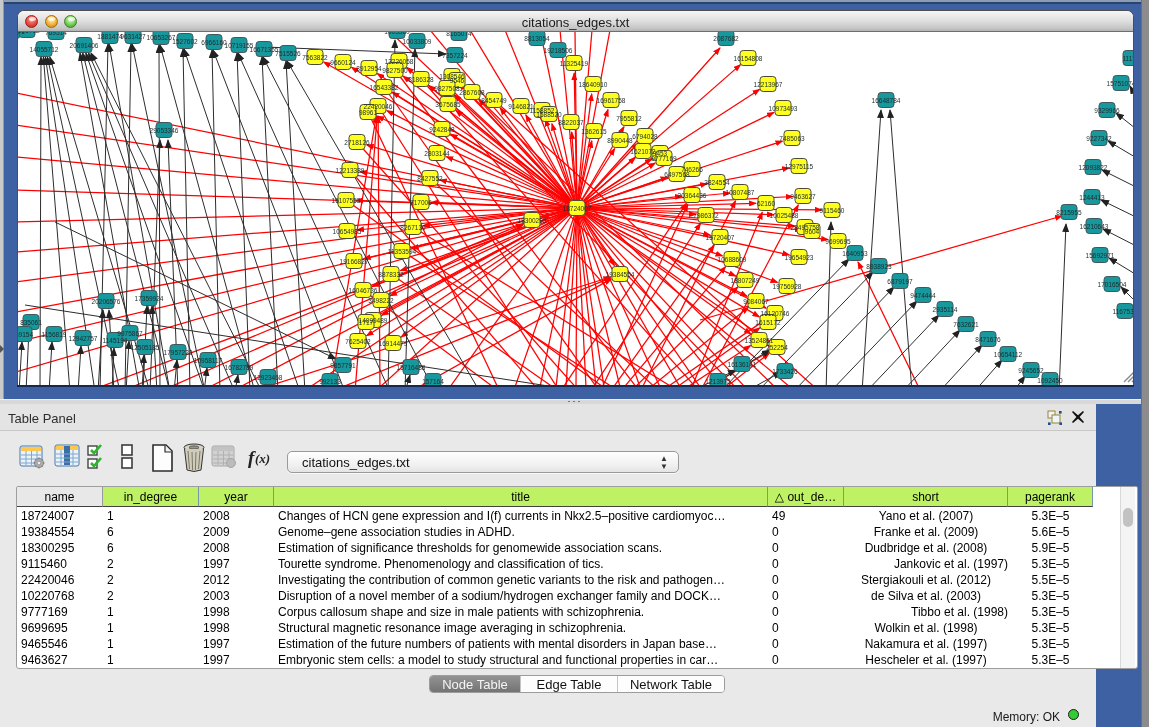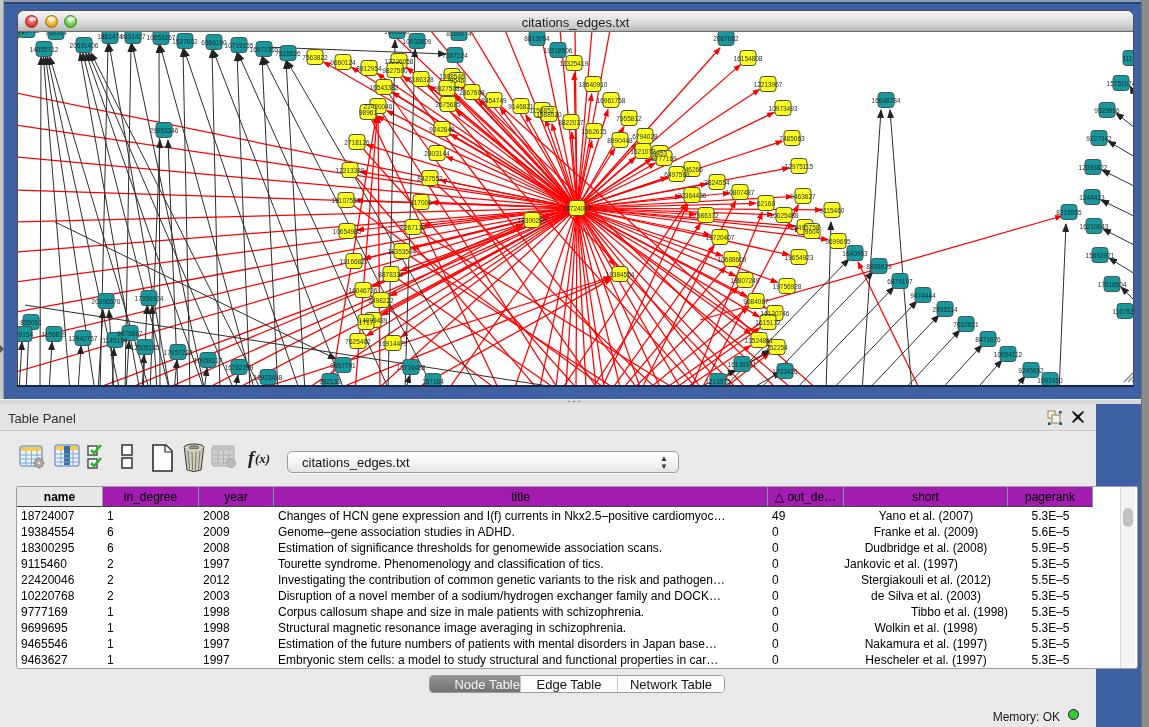--- a/index.html
+++ b/index.html
@@ -22,29 +22,29 @@
   .divider { position:absolute; left:0; top:399px; width:1149px; height:5px; background:#d8d8d8; border-top:1px solid #eee; }
   .panel { position:absolute; left:0; top:404px; width:1096px; height:323px; background:#e9e9e9; }
   .panelbar { position:absolute; left:0; top:0; width:100%; height:27px; background:#e4e4e4; border-bottom:1px solid #c8c8c8; }
   .panelbar .t { position:absolute; left:8px; top:7px; font-size:13px; color:#2e2e2e; }
   .toolbar { position:absolute; left:0; top:28px; width:100%; height:53px; }
   .combo { position:absolute; left:287px; top:47px; width:392px; height:22px; border:1px solid #9a9a9a; border-radius:5px; background:linear-gradient(#fff,#efefef 70%,#e4e4e4); box-shadow:0 1px 0 rgba(255,255,255,.7); }
   .combo .ct { position:absolute; left:14px; top:3px; font-size:13px; color:#111; }
   .combo .arr { position:absolute; right:10px; top:3px; font-size:8px; color:#333; line-height:8px; text-align:center; }
   .tablepane { position:absolute; left:16px; top:82px; width:1122px; height:183px; background:#fff; border:1px solid #9e9e9e; border-radius:2px 2px 3px 3px; overflow:hidden; }
   .thead { position:absolute; left:0; top:0; height:20px; font-size:12px; color:#000; }
-  .th { position:absolute; top:0; height:20px; line-height:20px; text-align:center; background:#a21caf; border-right:1px solid #7696ac; border-bottom:1px solid #404040; }
-  .th.grey { background:#e8e8e8; border-right:1px solid #999;font-weight:bold; }
+  .th { position:absolute; top:0; height:20px; line-height:20px; text-align:center; background:#bef264; border-right:1px solid #7696ac; border-bottom:1px solid #404040; }
+  .th.grey { background:#e8e8e8; border-right:1px solid #999; }
   .rows { position:absolute; left:0; top:21px; font-size:12px; color:#000; }
   .cell { position:absolute; height:16px; line-height:16px; white-space:nowrap; overflow:hidden; }
   .sb { position:absolute; left:1103px; top:0px; width:15px; height:181px; background:#f4f4f4; border-left:1px solid #d8d8d8; }
   .sbthumb { position:absolute; left:2px; top:21px; width:10px; height:19px; background:#c2c2c2; border-radius:5px; }
   .tabs { position:absolute; left:429px; top:271px; height:18px; border:1px solid #9c9c9c; border-radius:4px; overflow:hidden; background:#fff; font-size:13px; }
   .tab { float:left; height:18px; line-height:17px; text-align:center; }
-  .tab.sel { background:linear-gradient(#939393,#6f6f6f); color:#f5f5f5;text-align:right; }
+  .tab.sel { background:linear-gradient(#939393,#6f6f6f); color:#f5f5f5; }
   .tab.n { background:#fdfdfd; color:#111; border-left:1px solid #c4c4c4; }
   .mem { position:absolute; right:36px; top:306px; font-size:12px; color:#1a1a1a; }
   .memdot { position:absolute; right:17px; top:305px; width:11px; height:11px; border-radius:50%; background:#35cb35; border:1.5px solid #1c1c1c; }
 </style>
 </head>
 <body>
   <div class="topline"></div>
 <div class="topline2"></div>
   <div class="win">
     <div class="canvas"><svg id="net" width="1115" height="353" viewBox="18 32 1115 353">
@@ -695,21 +695,21 @@
         <div class="cell" style="left:186px;top:32px;width:69px">2008</div>
         <div class="cell" style="left:261px;top:32px;width:488px">Estimation of significance thresholds for genomewide association scans.</div>
         <div class="cell" style="left:755px;top:32px;width:70px">0</div>
         <div class="cell" style="left:827px;top:32px;width:164px;text-align:center">Dudbridge et al. (2008)</div>
         <div class="cell" style="left:991px;top:32px;width:85px;text-align:center">5.9E–5</div>
         <div class="cell" style="left:4px;top:48px;width:80px">9115460</div>
         <div class="cell" style="left:90px;top:48px;width:90px">2</div>
         <div class="cell" style="left:186px;top:48px;width:69px">1997</div>
         <div class="cell" style="left:261px;top:48px;width:488px">Tourette syndrome. Phenomenology and classification of tics.</div>
         <div class="cell" style="left:755px;top:48px;width:70px">0</div>
-        <div class="cell" style="left:827px;top:48px;width:164px;text-align:left">Jankovic et al. (1997)</div>
+        <div class="cell" style="left:827px;top:48px;width:164px;text-align:right">Jankovic et al. (1997)</div>
         <div class="cell" style="left:991px;top:48px;width:85px;text-align:center">5.3E–5</div>
         <div class="cell" style="left:4px;top:64px;width:80px">22420046</div>
         <div class="cell" style="left:90px;top:64px;width:90px">2</div>
         <div class="cell" style="left:186px;top:64px;width:69px">2012</div>
         <div class="cell" style="left:261px;top:64px;width:488px">Investigating the contribution of common genetic variants to the risk and pathogen…</div>
         <div class="cell" style="left:755px;top:64px;width:70px">0</div>
         <div class="cell" style="left:827px;top:64px;width:164px;text-align:center">Stergiakouli et al. (2012)</div>
         <div class="cell" style="left:991px;top:64px;width:85px;text-align:center">5.5E–5</div>
         <div class="cell" style="left:4px;top:80px;width:80px">10220768</div>
         <div class="cell" style="left:90px;top:80px;width:90px">2</div>

